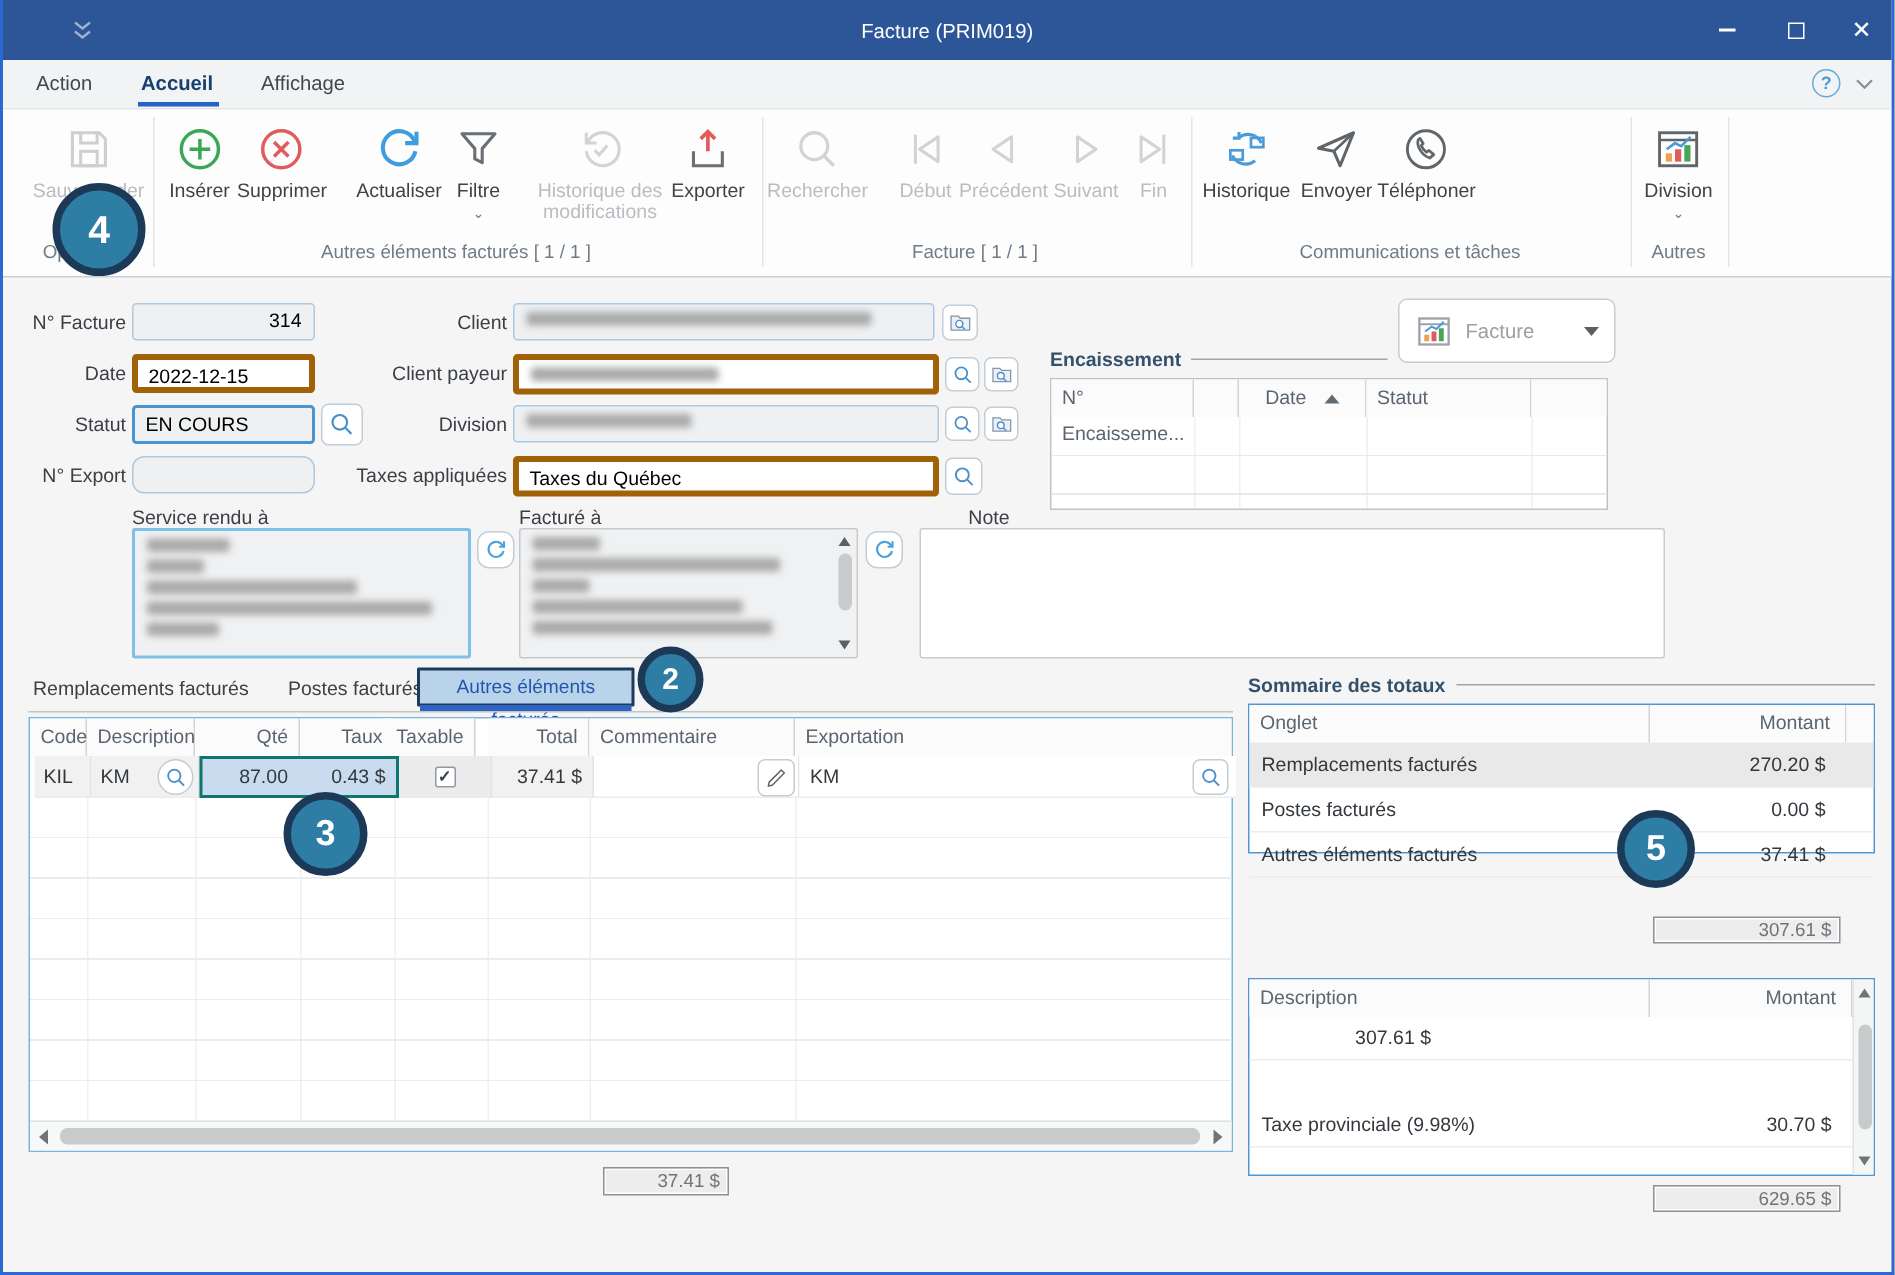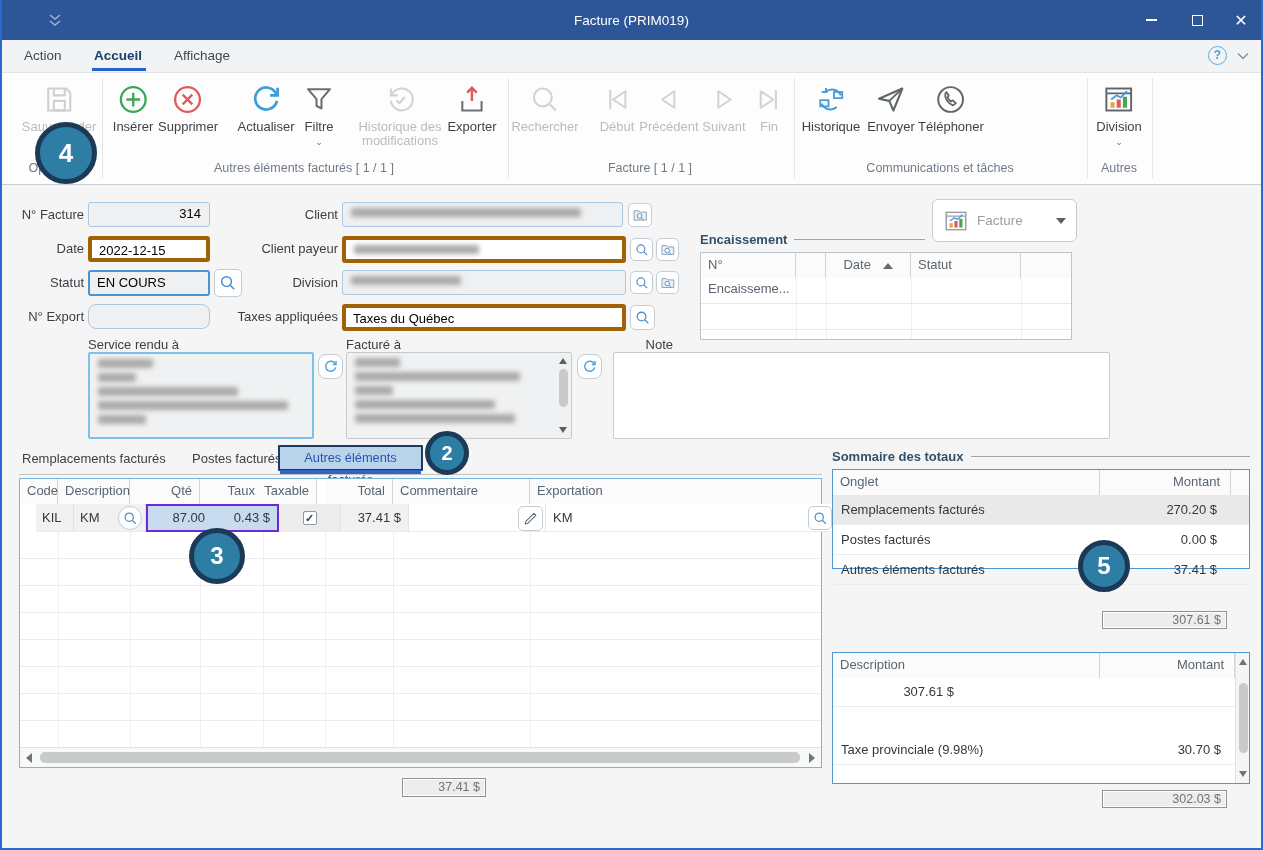--- a/index.html
+++ b/index.html
@@ -391,30 +391,30 @@
 
     <div class="hcell" style="left:0;width:38px">Code</div>
     <div class="hcell" style="left:38px;width:72px">Description</div>
     <div class="hcell num" style="left:110px;width:70px">Qté</div>
     <div class="hcell num" style="left:180px;width:63px">Taux</div>
     <div class="hcell" style="left:235px;width:62px;text-align:right">Taxable</div>
     <div class="hcell num" style="left:305px;width:68px">Total</div>
     <div class="hcell" style="left:373px;width:137px">Commentaire</div>
     <div class="hcell" style="left:510px;width:291px;border-right:none">Exportation</div>
 
-    <div class="abs" style="left:16px;top:25px;width:801px;height:28px;font-size:13px;color:#33383d">
+    <div class="abs" style="left:3px;top:25px;width:801px;height:28px;font-size:13px;color:#33383d">
       <div class="abs rowline" style="left:0;width:38px;height:28px;background:#f1f1f1;line-height:27px;padding-left:6px;border-right:1px solid #e3e3e3">KIL</div>
       <div class="abs rowline" style="left:38px;width:72px;height:28px;background:#f1f1f1;line-height:27px;padding-left:6px;border-right:1px solid #e3e3e3">KM</div>
       <div class="icobtn" style="left:82px;top:2px;width:24px;height:24px;border-radius:12px">
         <svg viewBox="0 0 24 24">
             <circle cx="10.5" cy="10.5" r="6" fill="none" stroke="#4b8fc9" stroke-width="1.8"></circle>
             <path d="M15 15l5 5" stroke="#4b8fc9" stroke-width="1.8"></path>
           </svg>
       </div>
-      <div class="abs" style="left:110px;top:0;width:133px;height:28px;background:#c9dcef;border:2px solid #6d28d9;display:flex">
+      <div class="abs" style="left:110px;top:0;width:133px;height:28px;background:#c9dcef;border:2px solid #0f766e;display:flex">
         <span style="width:66px;text-align:right;line-height:24px;padding-right:9px">87.00</span>
         <span style="width:63px;text-align:right;line-height:24px;padding-right:7px">0.43 $</span>
       </div>
       <div class="abs rowline" style="left:243px;width:62px;height:28px;background:#ececec;border-right:1px solid #e3e3e3;display:flex;align-items:center;justify-content:center">
         <span class="chk">✓</span>
       </div>
       <div class="abs rowline num" style="left:305px;width:68px;height:28px;background:#f1f1f1;line-height:27px;padding-right:7px;border-right:1px solid #e3e3e3">37.41 $</div>
       <div class="abs rowline" style="left:373px;width:137px;height:28px;background:#fff;border-right:1px solid #e3e3e3"></div>
       <div class="icobtn" style="left:482px;top:2px;width:25px;height:25px">
         <svg viewBox="0 0 24 24">
@@ -479,20 +479,20 @@
       <span style="width:267px;line-height:28px;padding-left:8px">Taxe provinciale (9.98%)</span>
       <span style="width:135px;line-height:28px;text-align:right;padding-right:14px">30.70 $</span>
     </div>
 
     <div class="abs" style="right:0;top:0;width:14px;height:130px;background:#f4f5f5;border-left:1px solid #e2e2e2">
       <div class="sb-arrow" style="left:2.5px;top:6px;border-left:4.5px solid transparent;border-right:4.5px solid transparent;border-bottom:6px solid #6f7479"></div>
       <div class="sb-thumb" style="left:2.5px;top:30px;width:9px;height:70px"></div>
       <div class="sb-arrow" style="left:2.5px;bottom:6px;border-left:4.5px solid transparent;border-right:4.5px solid transparent;border-top:6px solid #6f7479"></div>
     </div>
   </div>
-  <div class="totalbox" style="left:1100px;top:790px;width:125px;height:18px">302.03 $</div>
+  <div class="totalbox" style="left:1100px;top:790px;width:125px;height:18px">629.65 $</div>
 
   <div class="ann" style="left:423px;top:431px;width:44px;height:44px;font-size:20px">2</div>
   <div class="ann" style="left:187px;top:528px;width:56px;height:56px;font-size:24px">3</div>
   <div class="ann" style="left:33px;top:122px;width:62px;height:62px;font-size:26px">4</div>
   <div class="ann" style="left:1076px;top:540px;width:52px;height:52px;font-size:24px">5</div>
 
 </div>
 
 </body></html>

